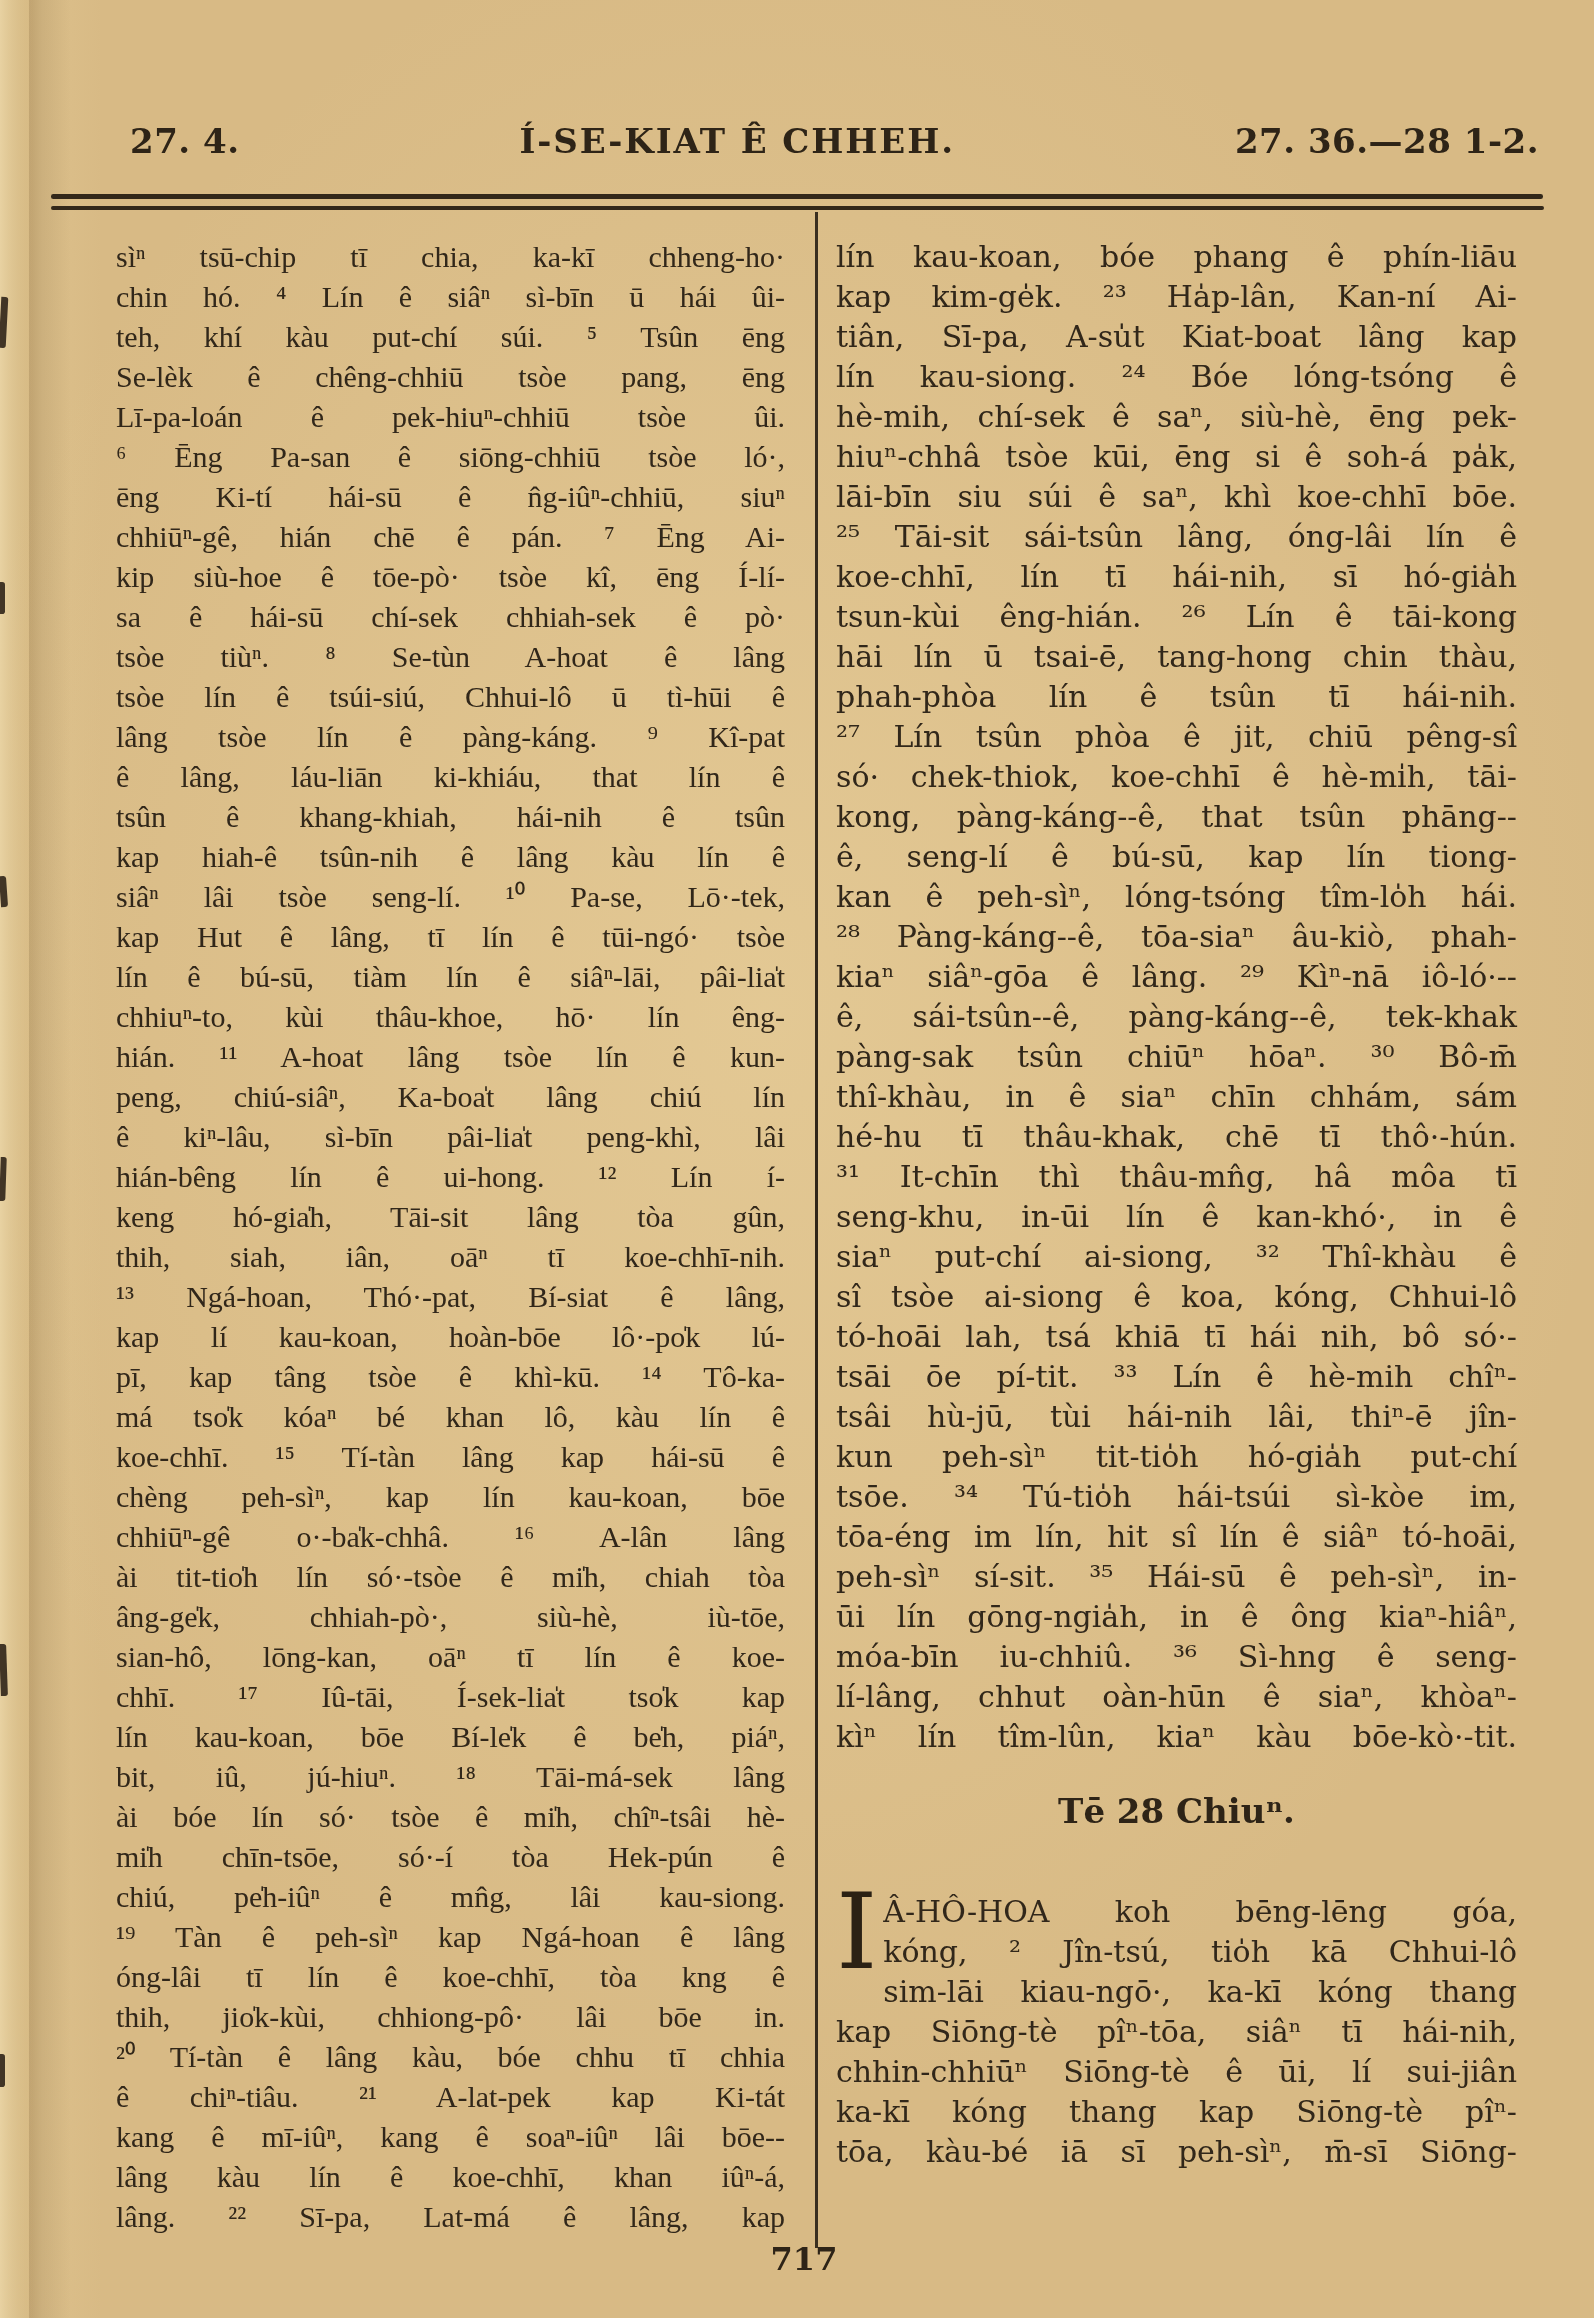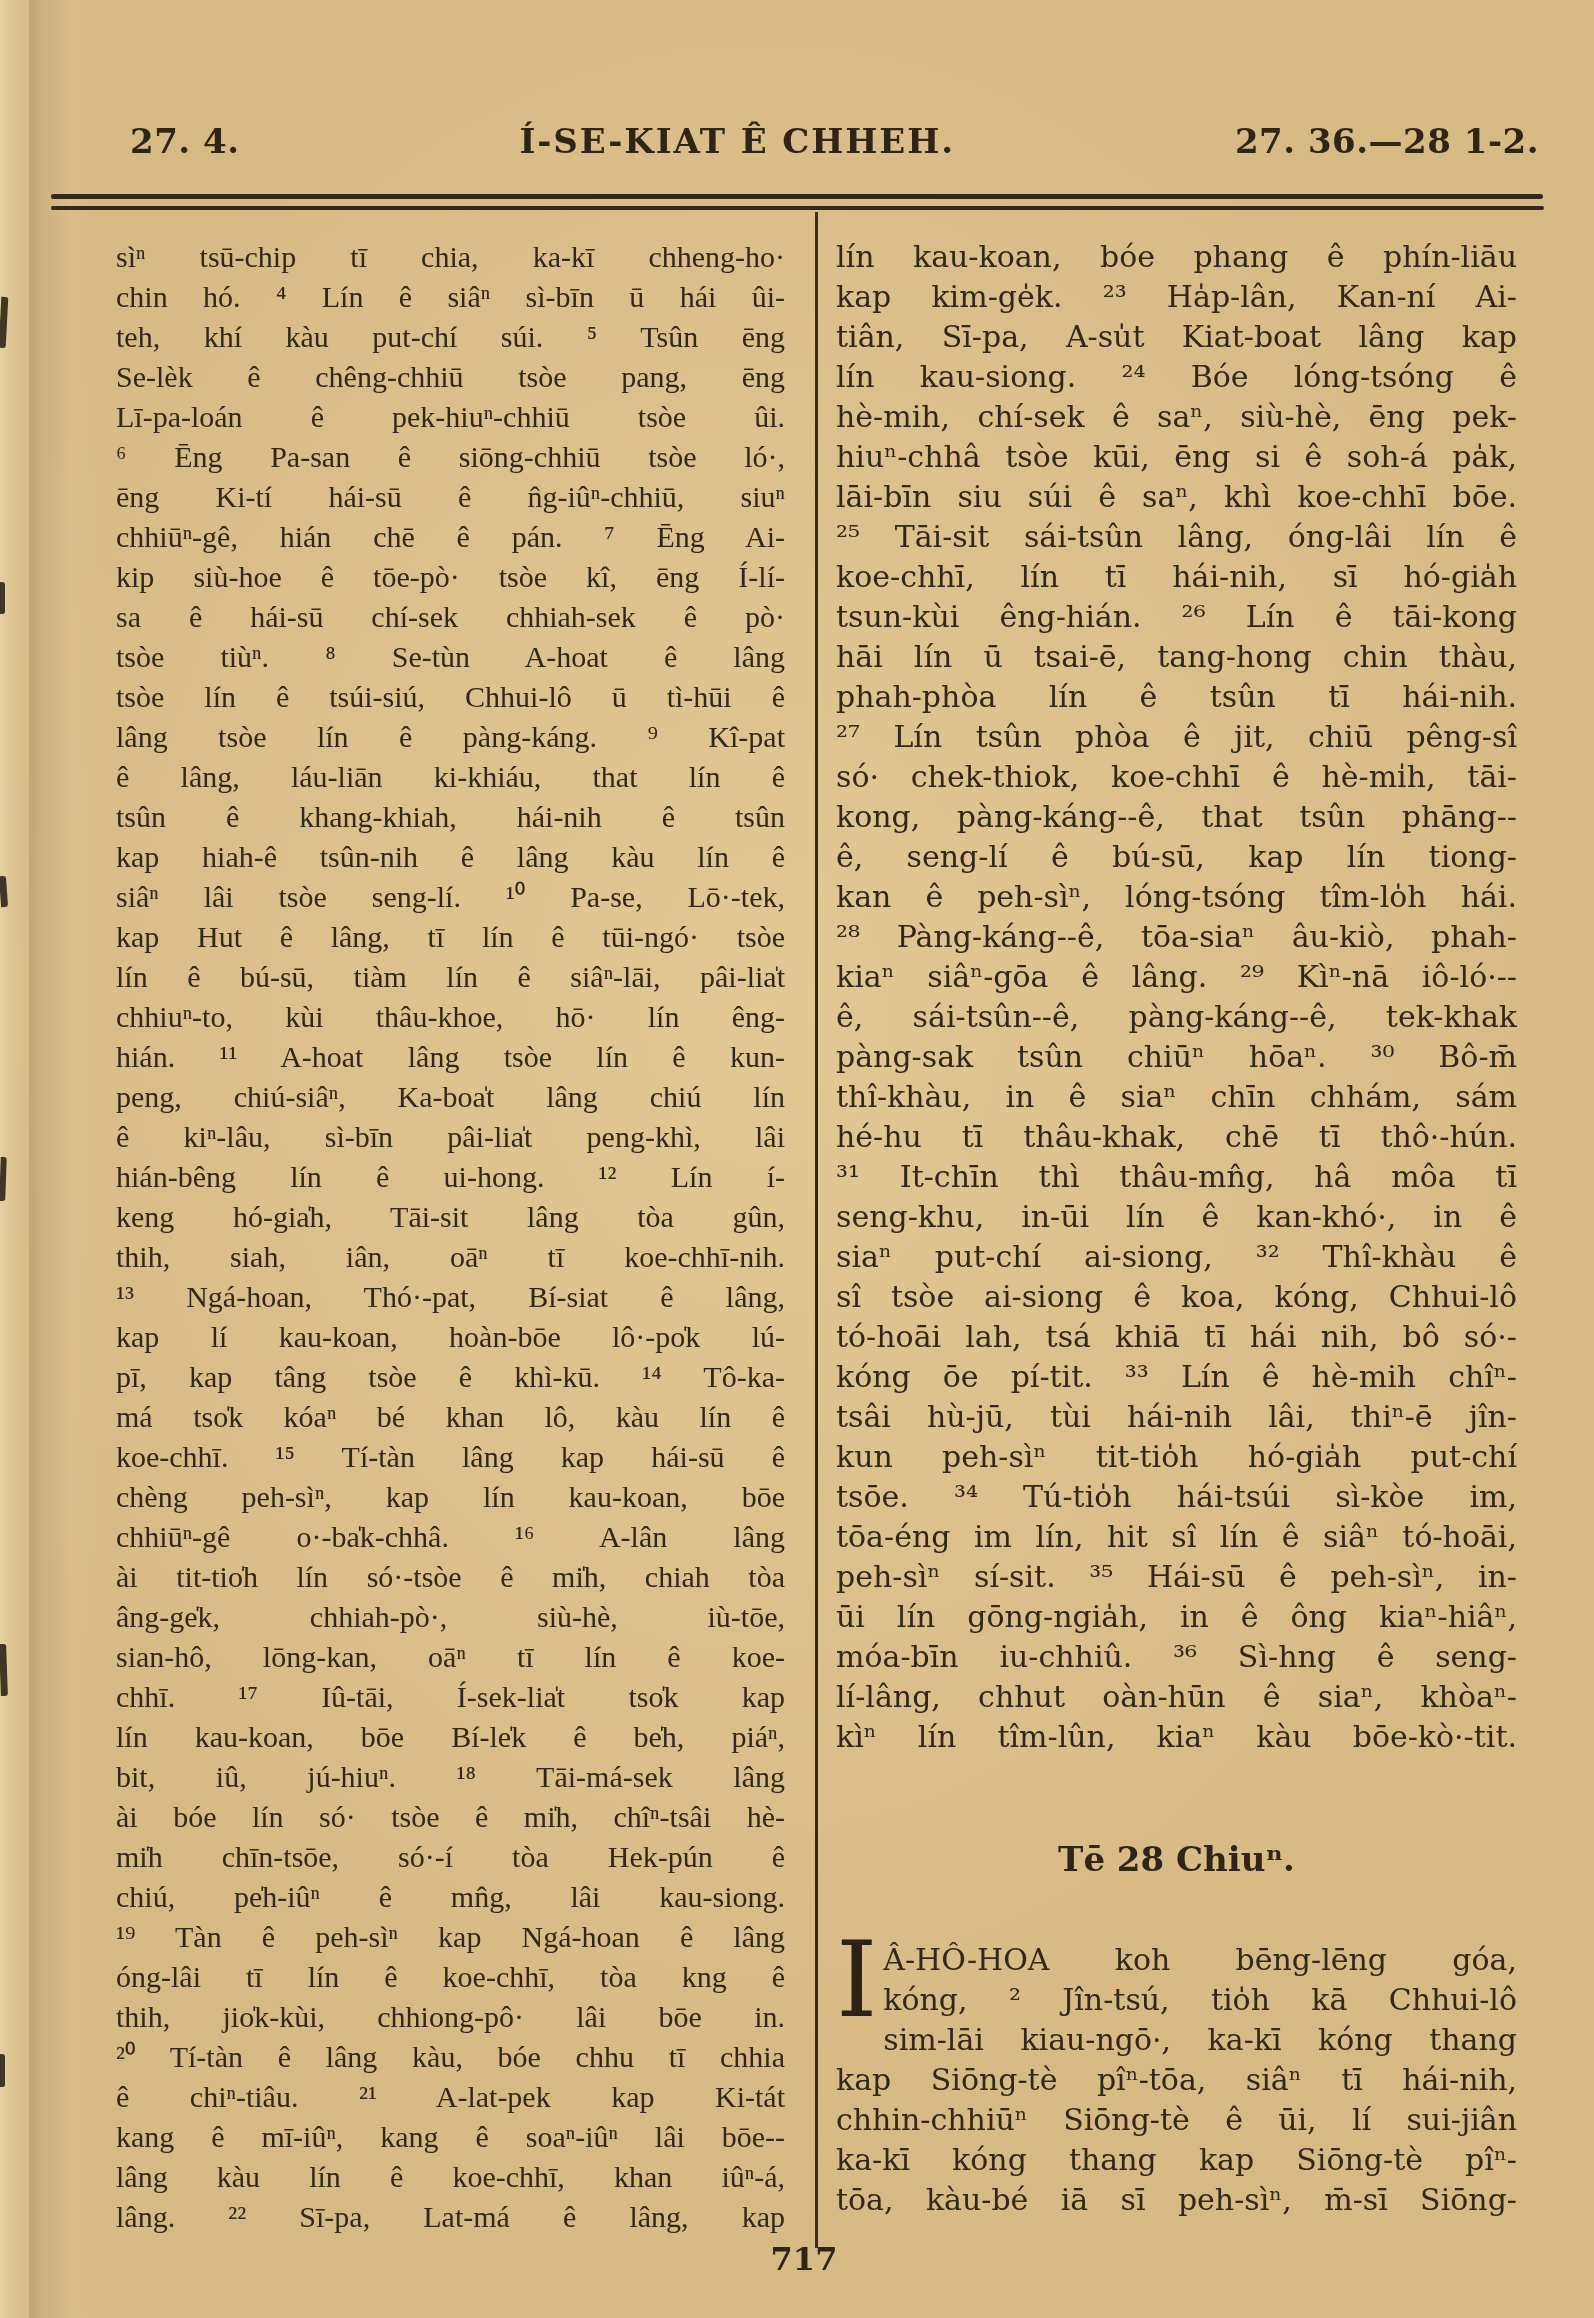--- a/index.html
+++ b/index.html
@@ -61,21 +61,21 @@
     height: 40px;
     white-space: nowrap;
     text-align: justify;
     text-align-last: justify;
     text-justify: inter-word;
     color: #31271a;
   }
   .line { white-space: normal; overflow: visible; }
 
   .chapter-heading {
-    margin-top: 82px;
+    margin-top: 34px;
     height: 46px;
     text-align: center;
     text-align-last: center;
     font-size: 34px;
     font-weight: bold;
     color: #2e2417;
   }
   .chapter-para { margin-top: 55px; }
   .dropcap {
     float: left;
@@ -195,21 +195,21 @@
         <div class="line">kiaⁿ siâⁿ-gōa ê lâng. ²⁹ Kìⁿ-nā iô-ló·--</div>
         <div class="line">ê, sái-tsûn--ê, pàng-káng--ê, tek-khak</div>
         <div class="line">pàng-sak tsûn chiūⁿ hōaⁿ. ³⁰ Bô-m̄</div>
         <div class="line">thî-khàu, in ê siaⁿ chīn chhám, sám</div>
         <div class="line">hé-hu tī thâu-khak, chē tī thô·-hún.</div>
         <div class="line">³¹ It-chīn thì thâu-mn̂g, hâ môa tī</div>
         <div class="line">seng-khu, in-ūi lín ê kan-khó·, in ê</div>
         <div class="line">siaⁿ put-chí ai-siong, ³² Thî-khàu ê</div>
         <div class="line">sî tsòe ai-siong ê koa, kóng, Chhui-lô</div>
         <div class="line">tó-hoāi lah, tsá khiā tī hái nih, bô só·-</div>
-        <div class="line">kóng ōe pí-tit. ³³ Lín ê hè-mih chîⁿ-</div>
+        <div class="line">tsāi ōe pí-tit. ³³ Lín ê hè-mih chîⁿ-</div>
         <div class="line">tsâi hù-jū, tùi hái-nih lâi, thiⁿ-ē jîn-</div>
         <div class="line">kun peh-sìⁿ tit-tio̍h hó-gia̍h put-chí</div>
         <div class="line">tsōe. ³⁴ Tú-tio̍h hái-tsúi sì-kòe im,</div>
         <div class="line">tōa-éng im lín, hit sî lín ê siâⁿ tó-hoāi,</div>
         <div class="line">peh-sìⁿ sí-sit. ³⁵ Hái-sū ê peh-sìⁿ, in-</div>
         <div class="line">ūi lín gōng-ngia̍h, in ê ông kiaⁿ-hiâⁿ,</div>
         <div class="line">móa-bīn iu-chhiû. ³⁶ Sì-hng ê seng-</div>
         <div class="line">lí-lâng, chhut oàn-hūn ê siaⁿ, khòaⁿ-</div>
         <div class="line">kìⁿ lín tîm-lûn, kiaⁿ kàu bōe-kò·-tit.</div>
       </div>

